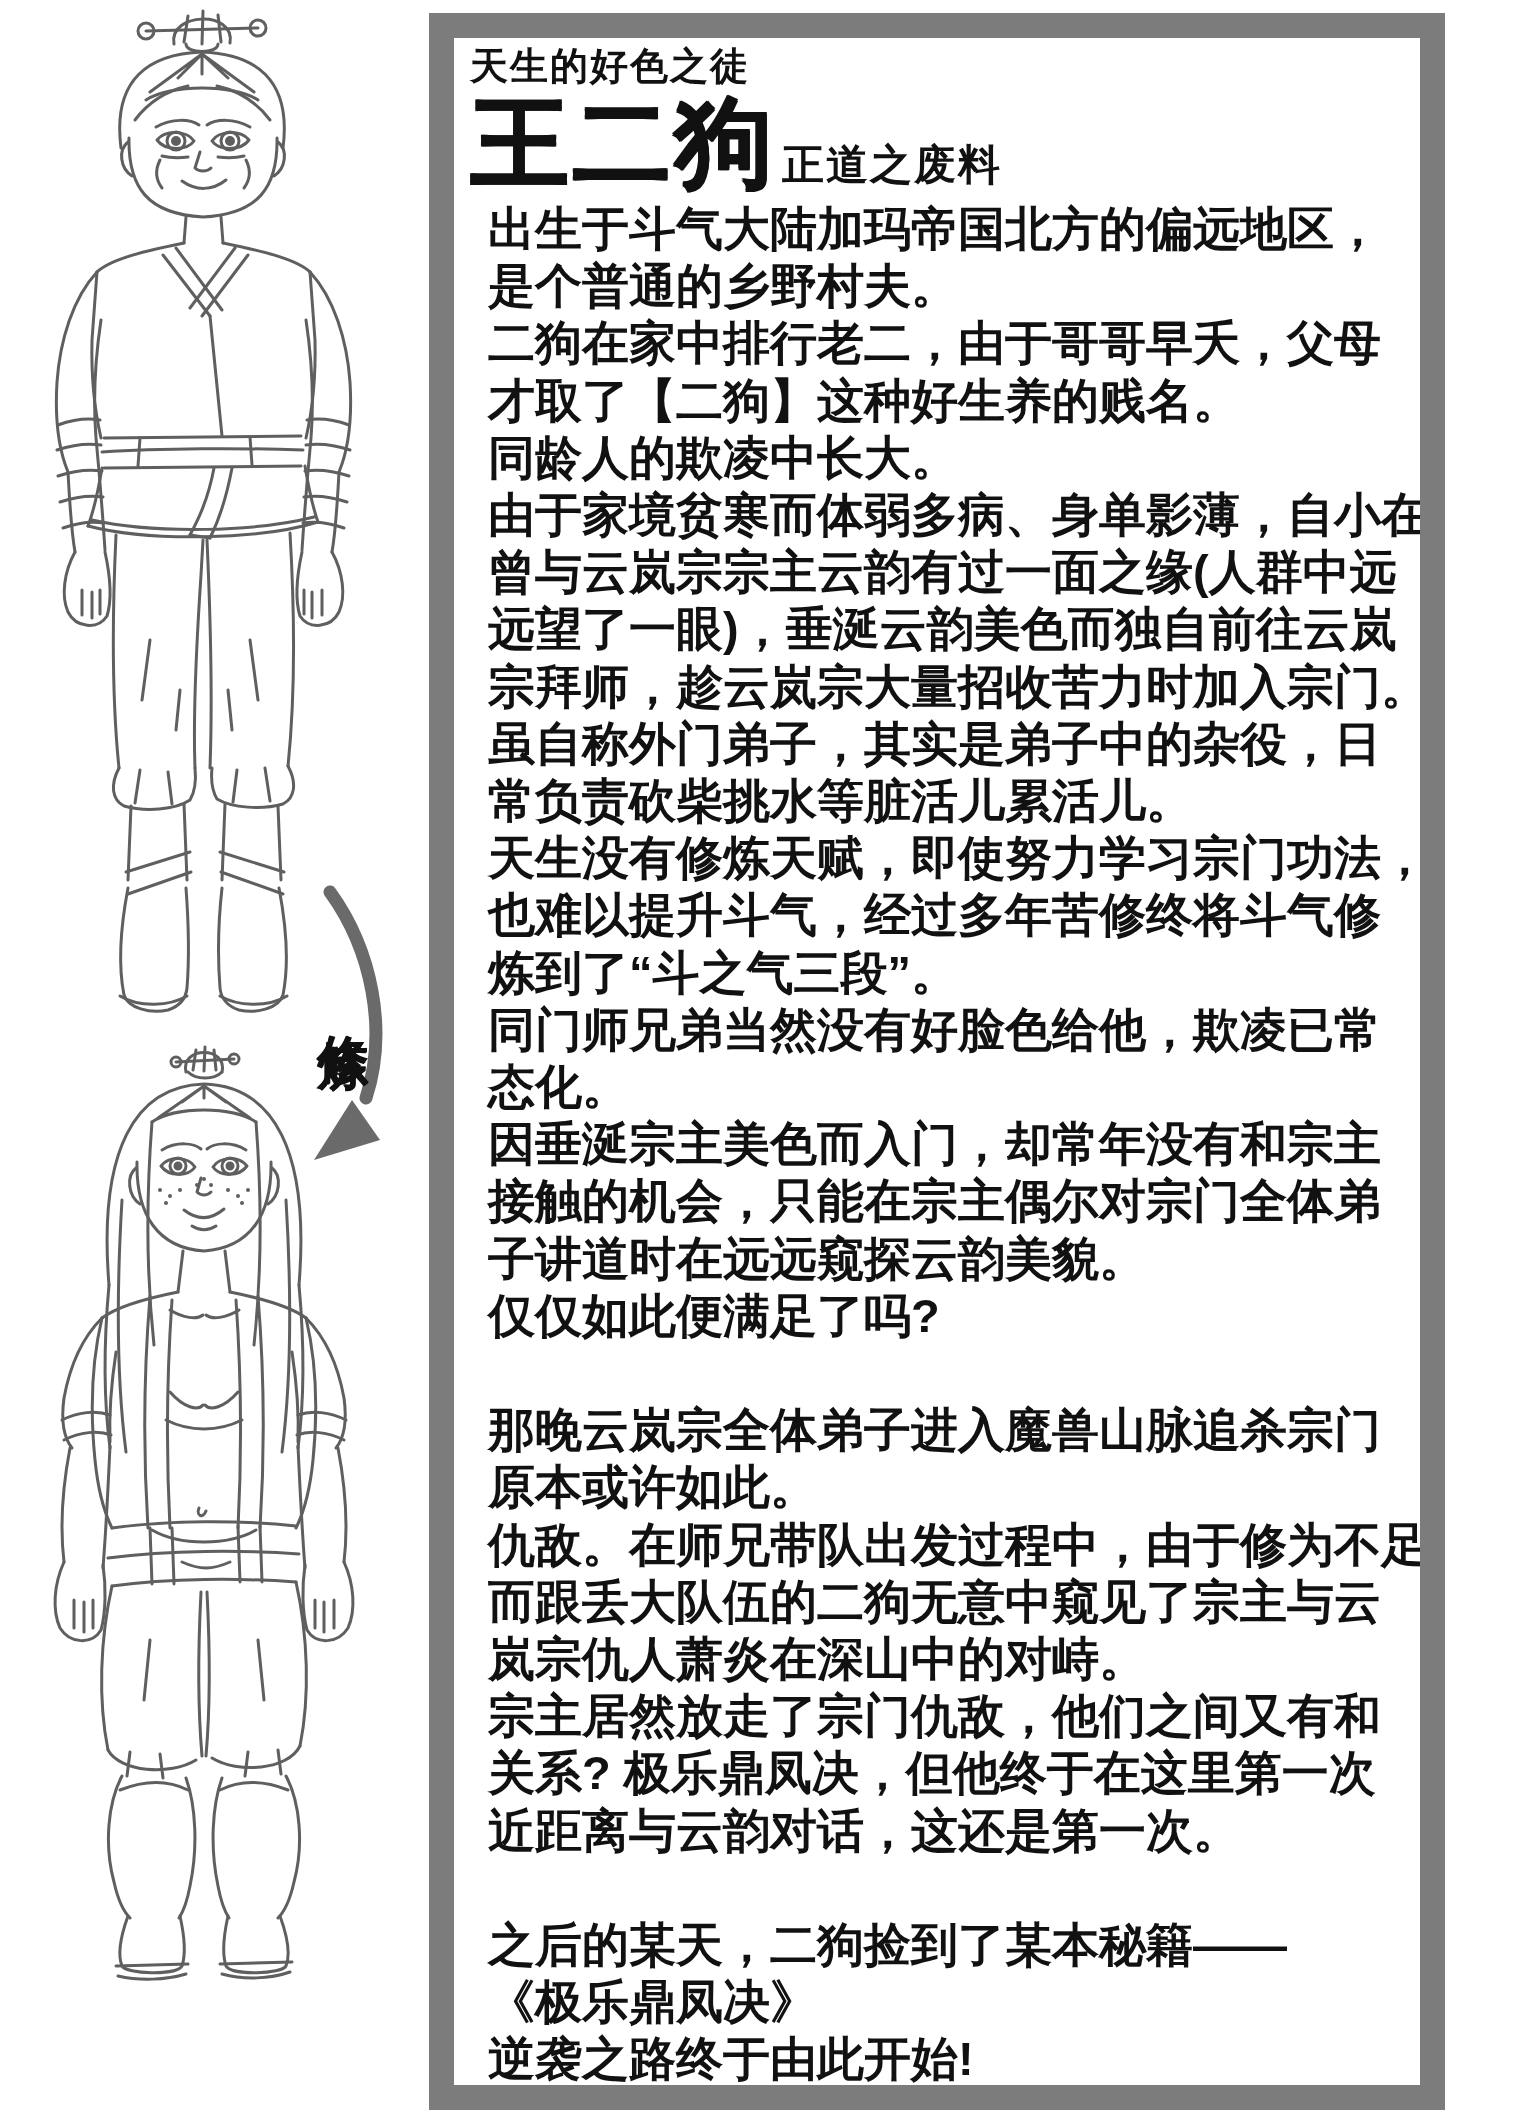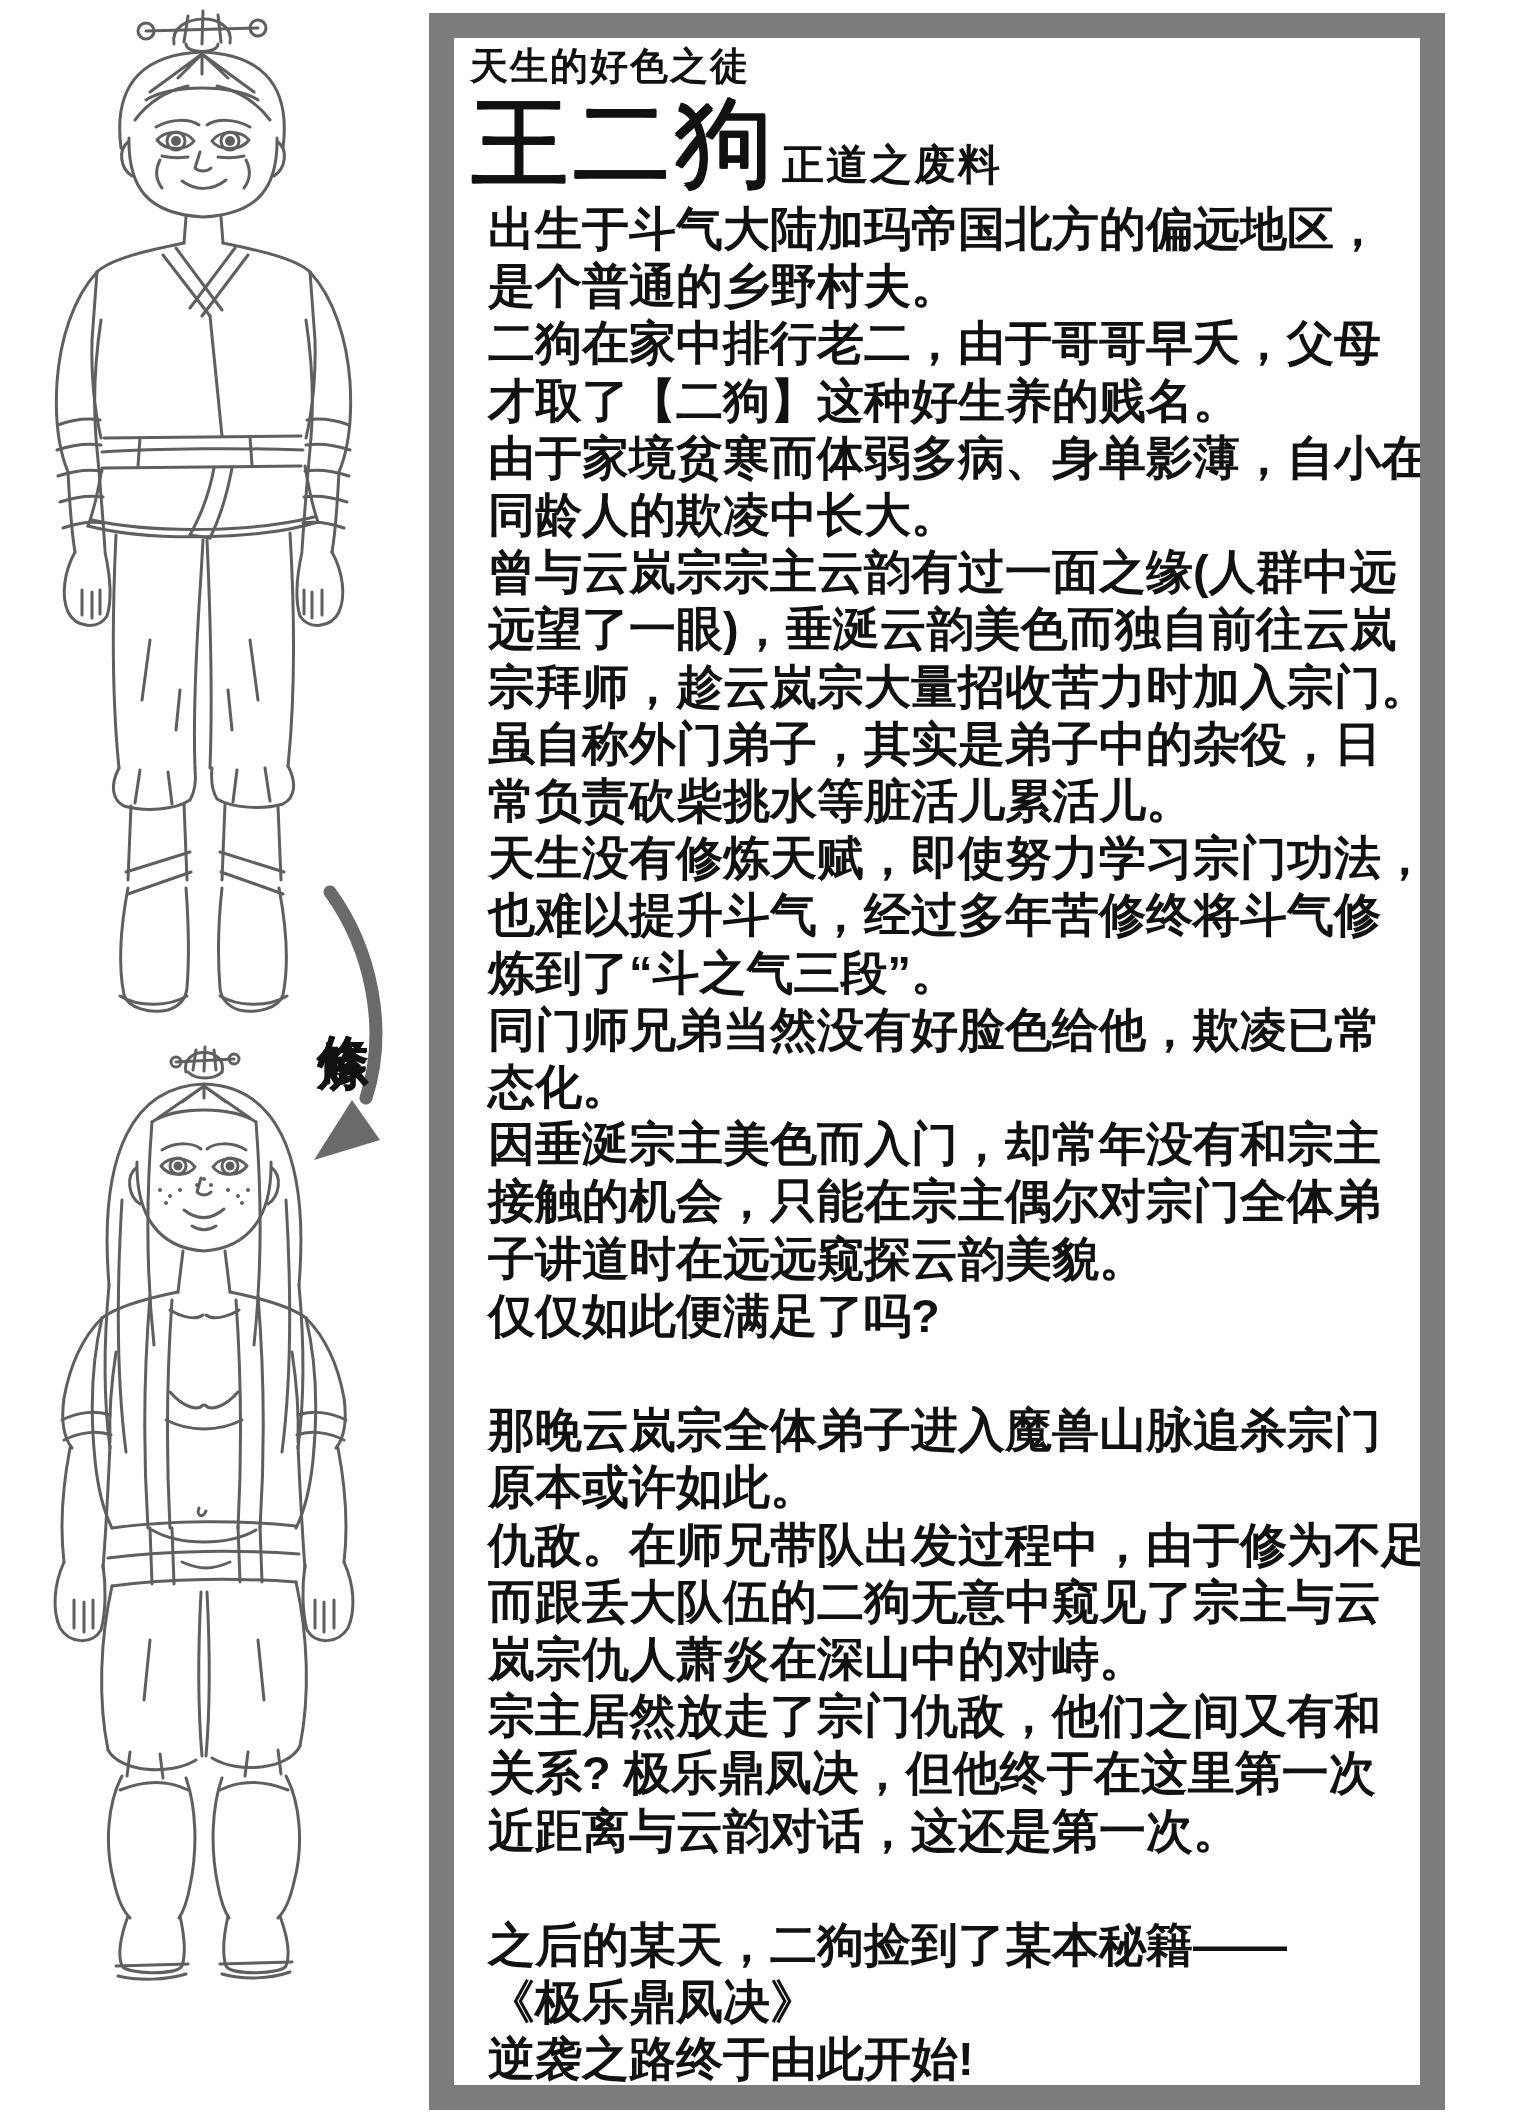--- a/index.html
+++ b/index.html
@@ -43,21 +43,21 @@
   .tagline{
     margin-top:2px;
     font-size:38px;line-height:44px;font-weight:700;
     letter-spacing:2px;
   }
   .title-row{
     display:flex;align-items:flex-end;
     height:104px;
   }
   .big-name{
-    font-size:98px;line-height:100px;font-weight:400;
+    font-size:98px;line-height:100px;font-weight:700;
     letter-spacing:4px;
     text-shadow:1.5px 0 currentColor,0 1.5px currentColor,1.5px 1.5px currentColor;
     white-space:nowrap;
   }
   .subtitle{
     font-size:42px;line-height:46px;font-weight:800;
     margin-left:6px;margin-bottom:4px;
     letter-spacing:2px;
     white-space:nowrap;
   }
@@ -296,22 +296,22 @@
     <div class="tagline">天生的好色之徒</div>
     <div class="title-row">
       <div class="big-name">王二狗</div>
       <div class="subtitle">正道之废料</div>
     </div>
     <div class="profile-lines">
         <div class="line">出生于斗气大陆加玛帝国北方的偏远地区，</div>
         <div class="line">是个普通的乡野村夫。</div>
         <div class="line">二狗在家中排行老二，由于哥哥早夭，父母</div>
         <div class="line">才取了【二狗】这种好生养的贱名。</div>
+        <div class="line">同龄人的欺凌中长大。</div>
         <div class="line">由于家境贫寒而体弱多病、身单影薄，自小在</div>
-        <div class="line">同龄人的欺凌中长大。</div>
         <div class="line">曾与云岚宗宗主云韵有过一面之缘(人群中远</div>
         <div class="line">远望了一眼)，垂涎云韵美色而独自前往云岚</div>
         <div class="line">宗拜师，趁云岚宗大量招收苦力时加入宗门。</div>
         <div class="line">虽自称外门弟子，其实是弟子中的杂役，日</div>
         <div class="line">常负责砍柴挑水等脏活儿累活儿。</div>
         <div class="line">天生没有修炼天赋，即使努力学习宗门功法，</div>
         <div class="line">也难以提升斗气，经过多年苦修终将斗气修</div>
         <div class="line">炼到了“斗之气三段”。</div>
         <div class="line">同门师兄弟当然没有好脸色给他，欺凌已常</div>
         <div class="line">态化。</div>

